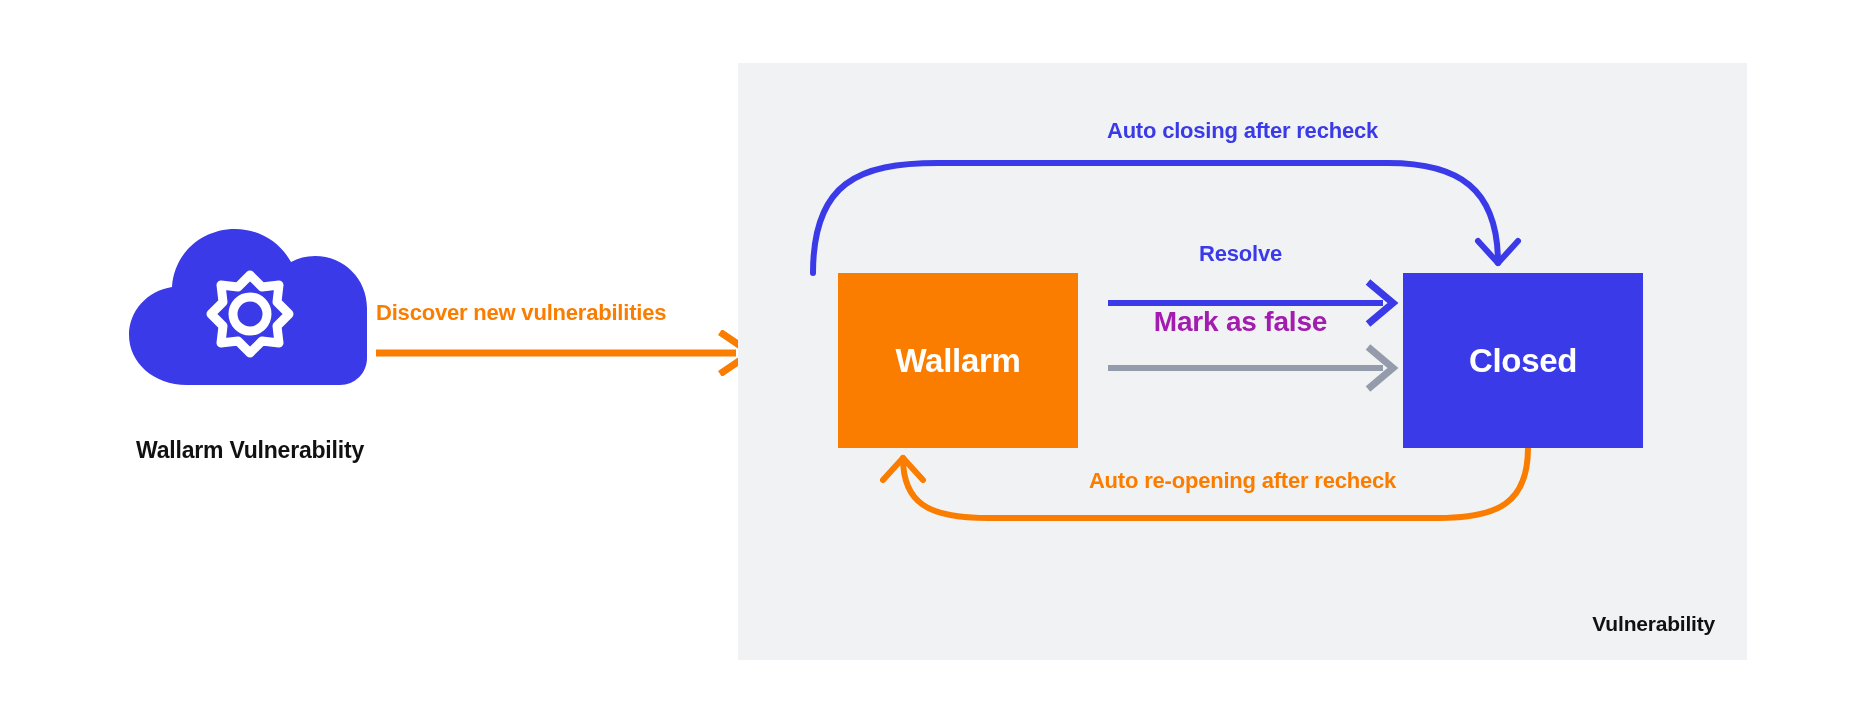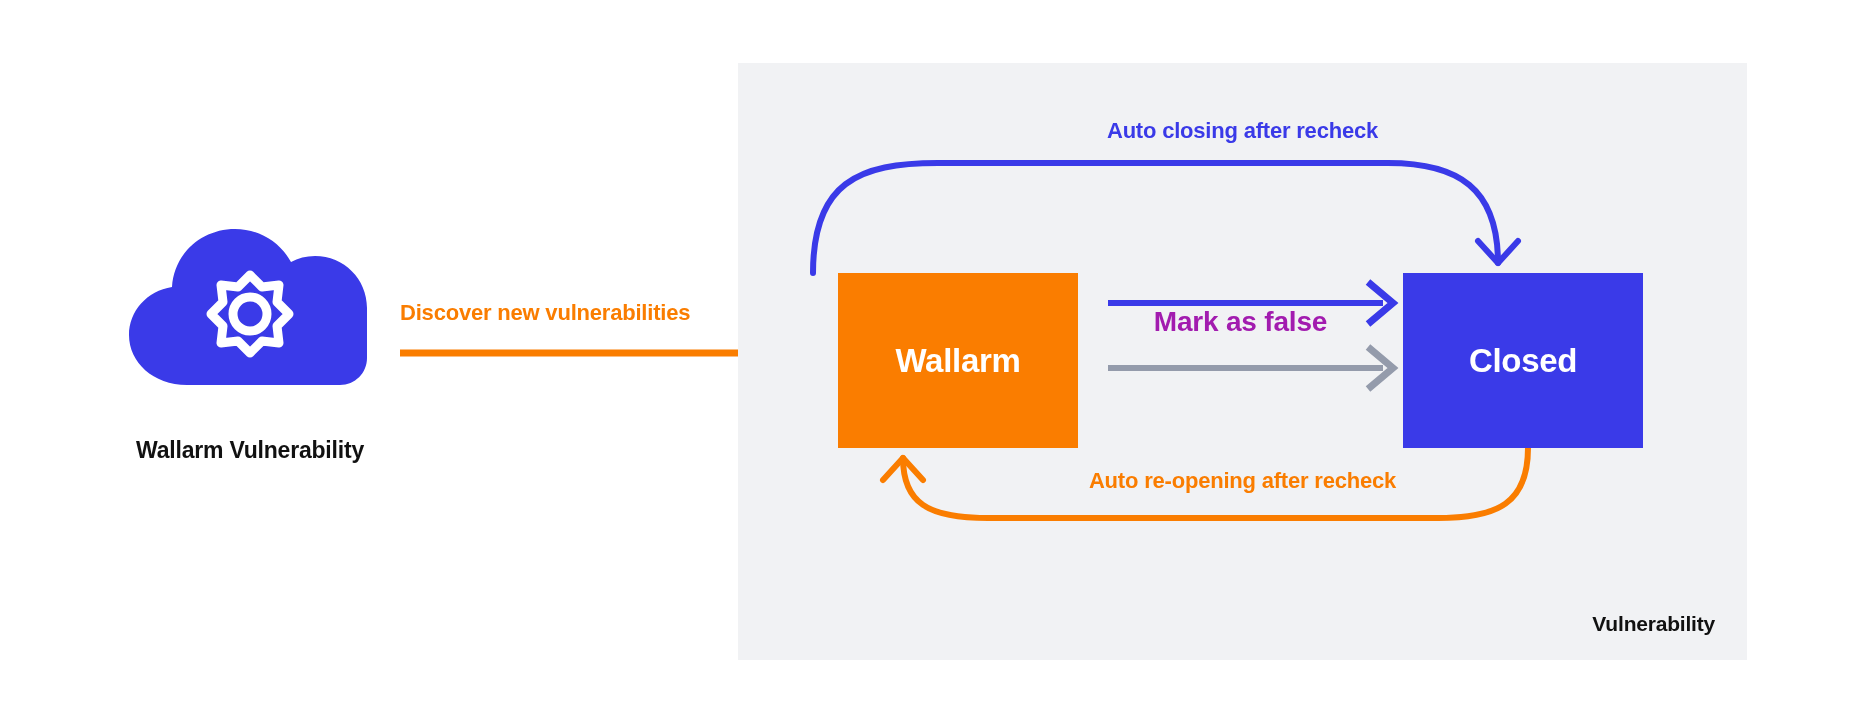--- a/index.html
+++ b/index.html
@@ -43,21 +43,21 @@
     font-weight: bold;
     line-height: 32px;
     color: #111111;
     letter-spacing: -0.2px;
     margin-top: 24px;
   }
 
   
   #discover-arrow-group {
     position: absolute;
-    left: 400px;
+    left: 376px;
     top: 300px;
     width: 420px;
     height: 80px;
   }
   #discover-label {
     position: absolute;
     left: 0;
     top: 0;
     font-size: 22px;
     font-weight: bold;
@@ -223,20 +223,21 @@
       <polyline points="630,284 655,305 630,326" fill="none" stroke="#949BAB" stroke-width="7" stroke-linejoin="miter"></polyline>
 
       <path d="M 790 385
                C 790 440, 760 455, 700 455
                L 250 455
                C 190 455, 165 440, 165 395" fill="none" stroke="#FA7D00" stroke-width="6" stroke-linecap="round"></path>
       <polyline points="145 417, 165 395, 185 417" fill="none" stroke="#FA7D00" stroke-width="6" stroke-linecap="round" stroke-linejoin="round"></polyline>
     </svg>
 
     <div class="edge-label" id="label-auto-closing">Auto closing after recheck</div>
+    <div class="edge-label" id="label-resolve">Resolve</div>
     <div class="edge-label" id="label-mark-false">Mark as false</div>
     <div class="edge-label" id="label-auto-reopening">Auto re-opening after recheck</div>
 
     <div class="state-box" id="state-active">Wallarm</div>
     <div class="state-box" id="state-closed">Closed</div>
 
     <div id="panel-caption">Vulnerability</div>
   </div>
 
 </div>

